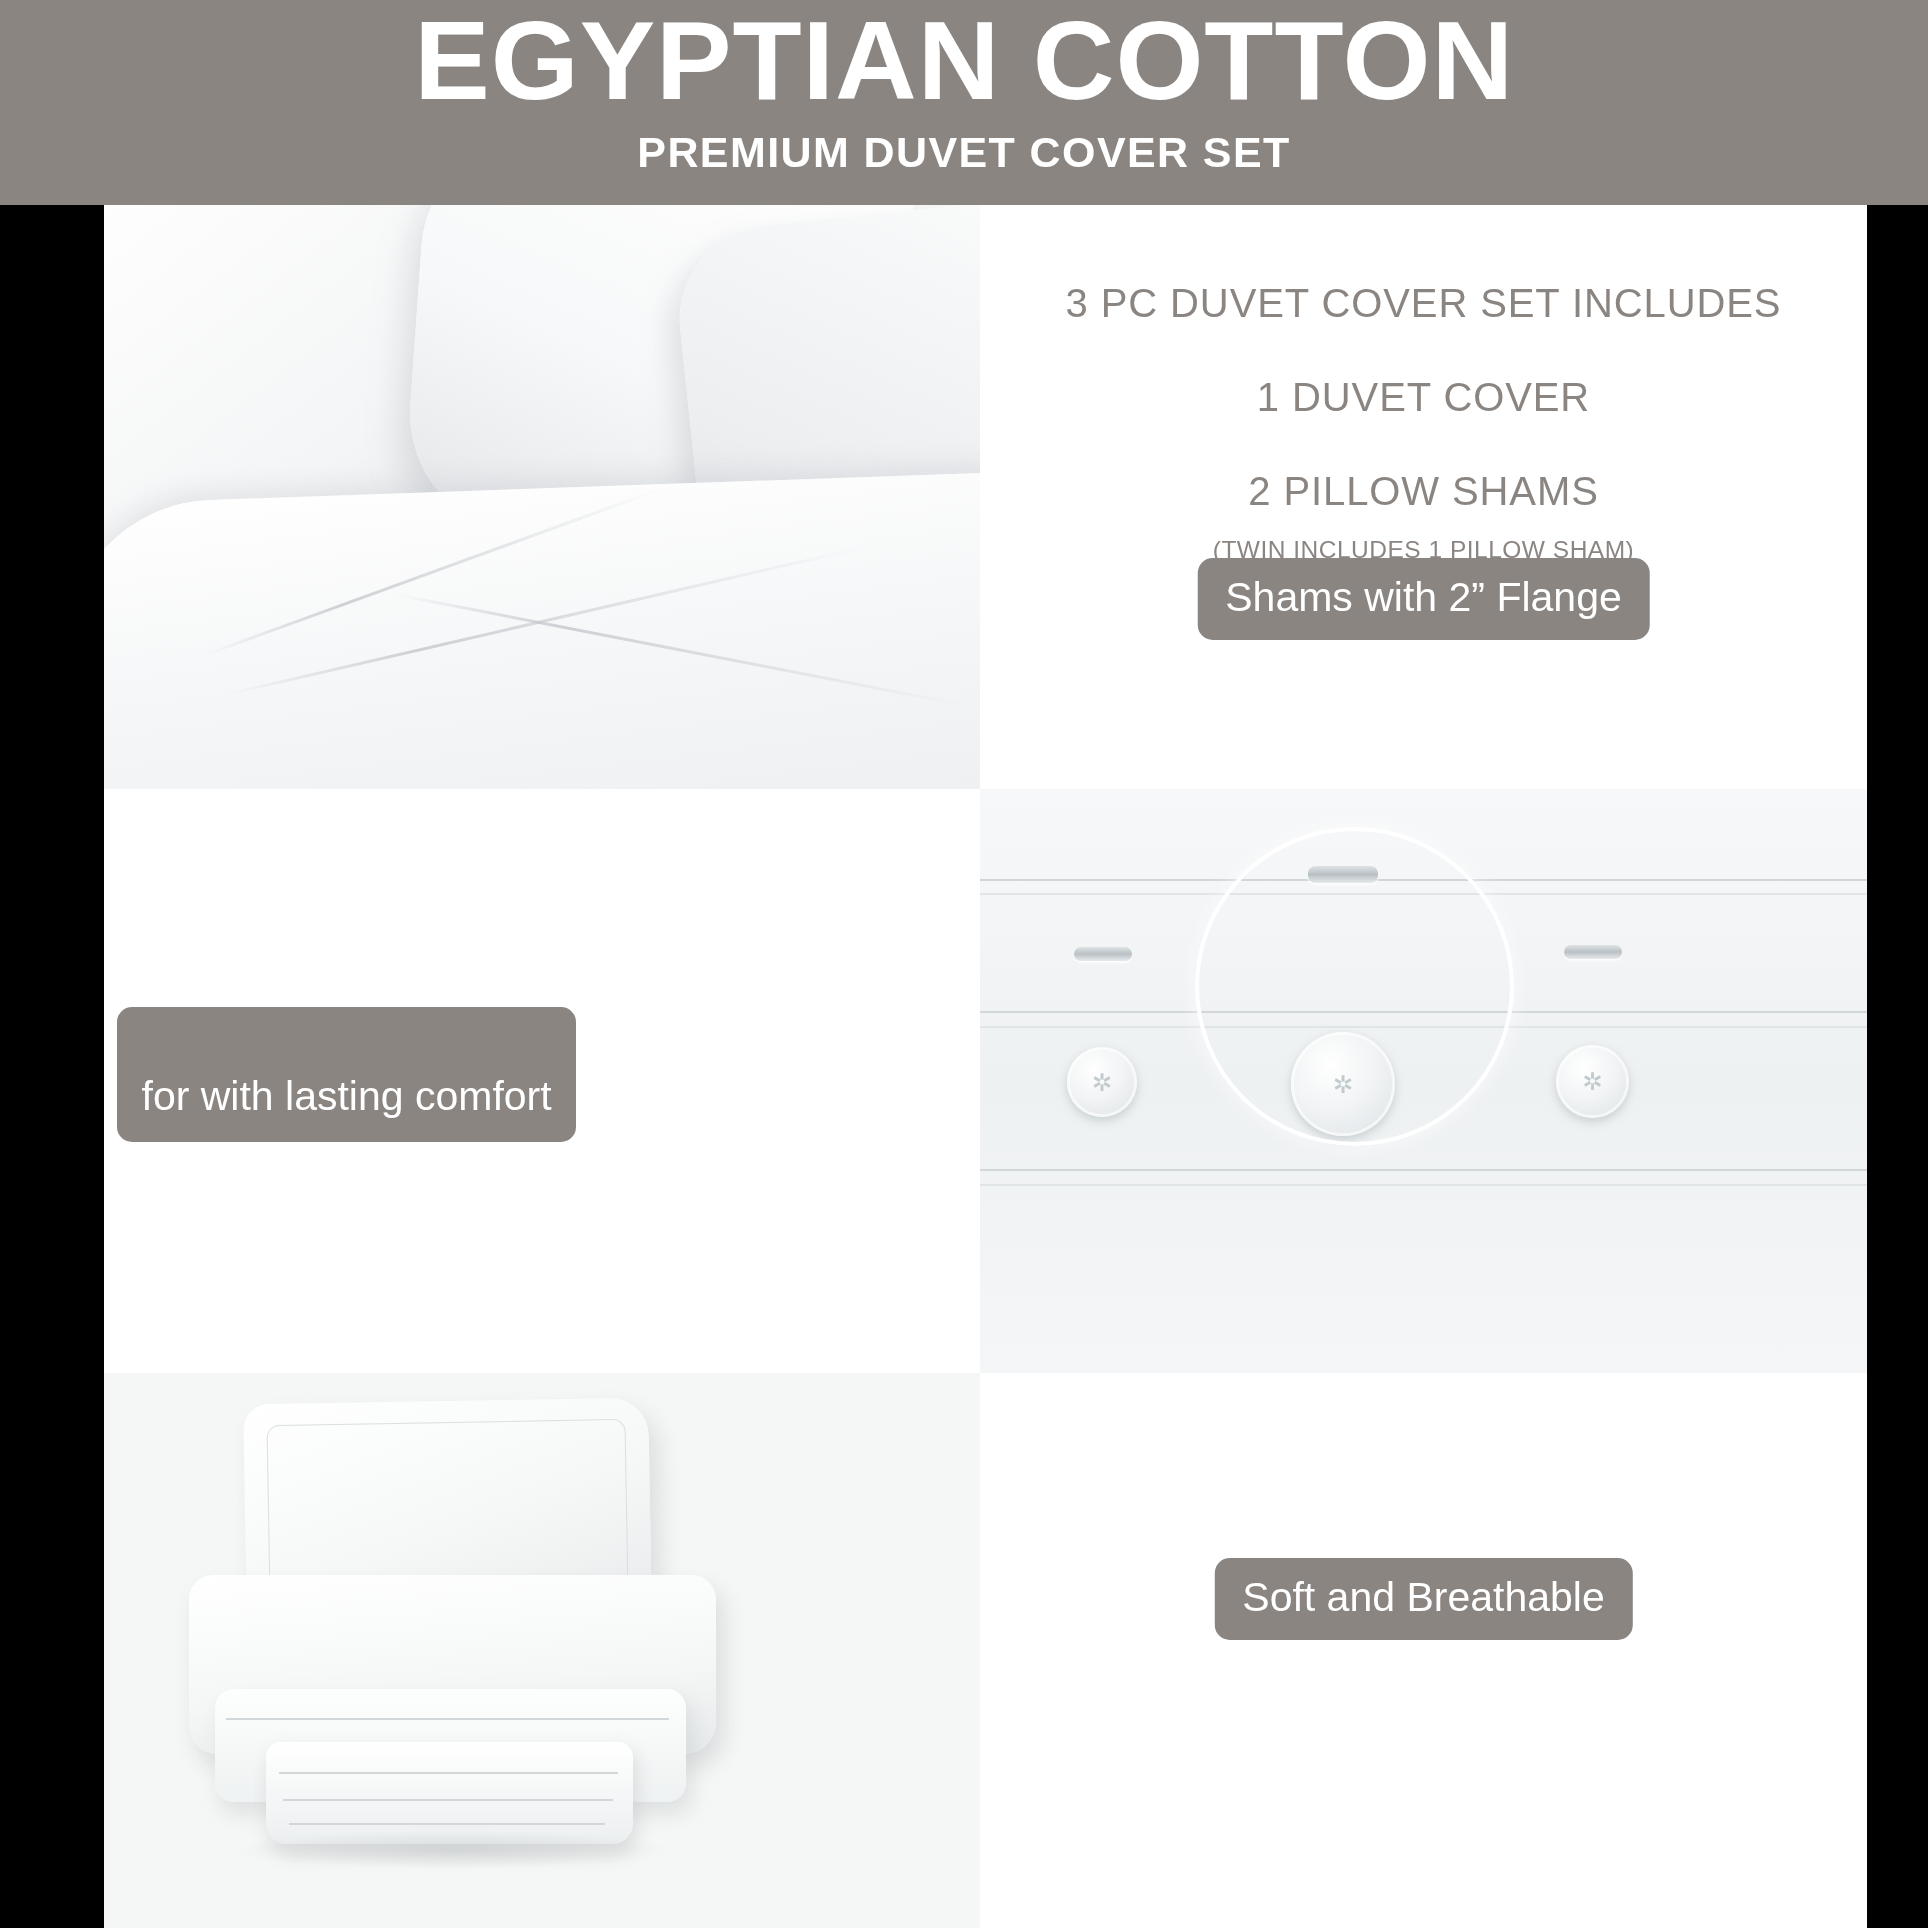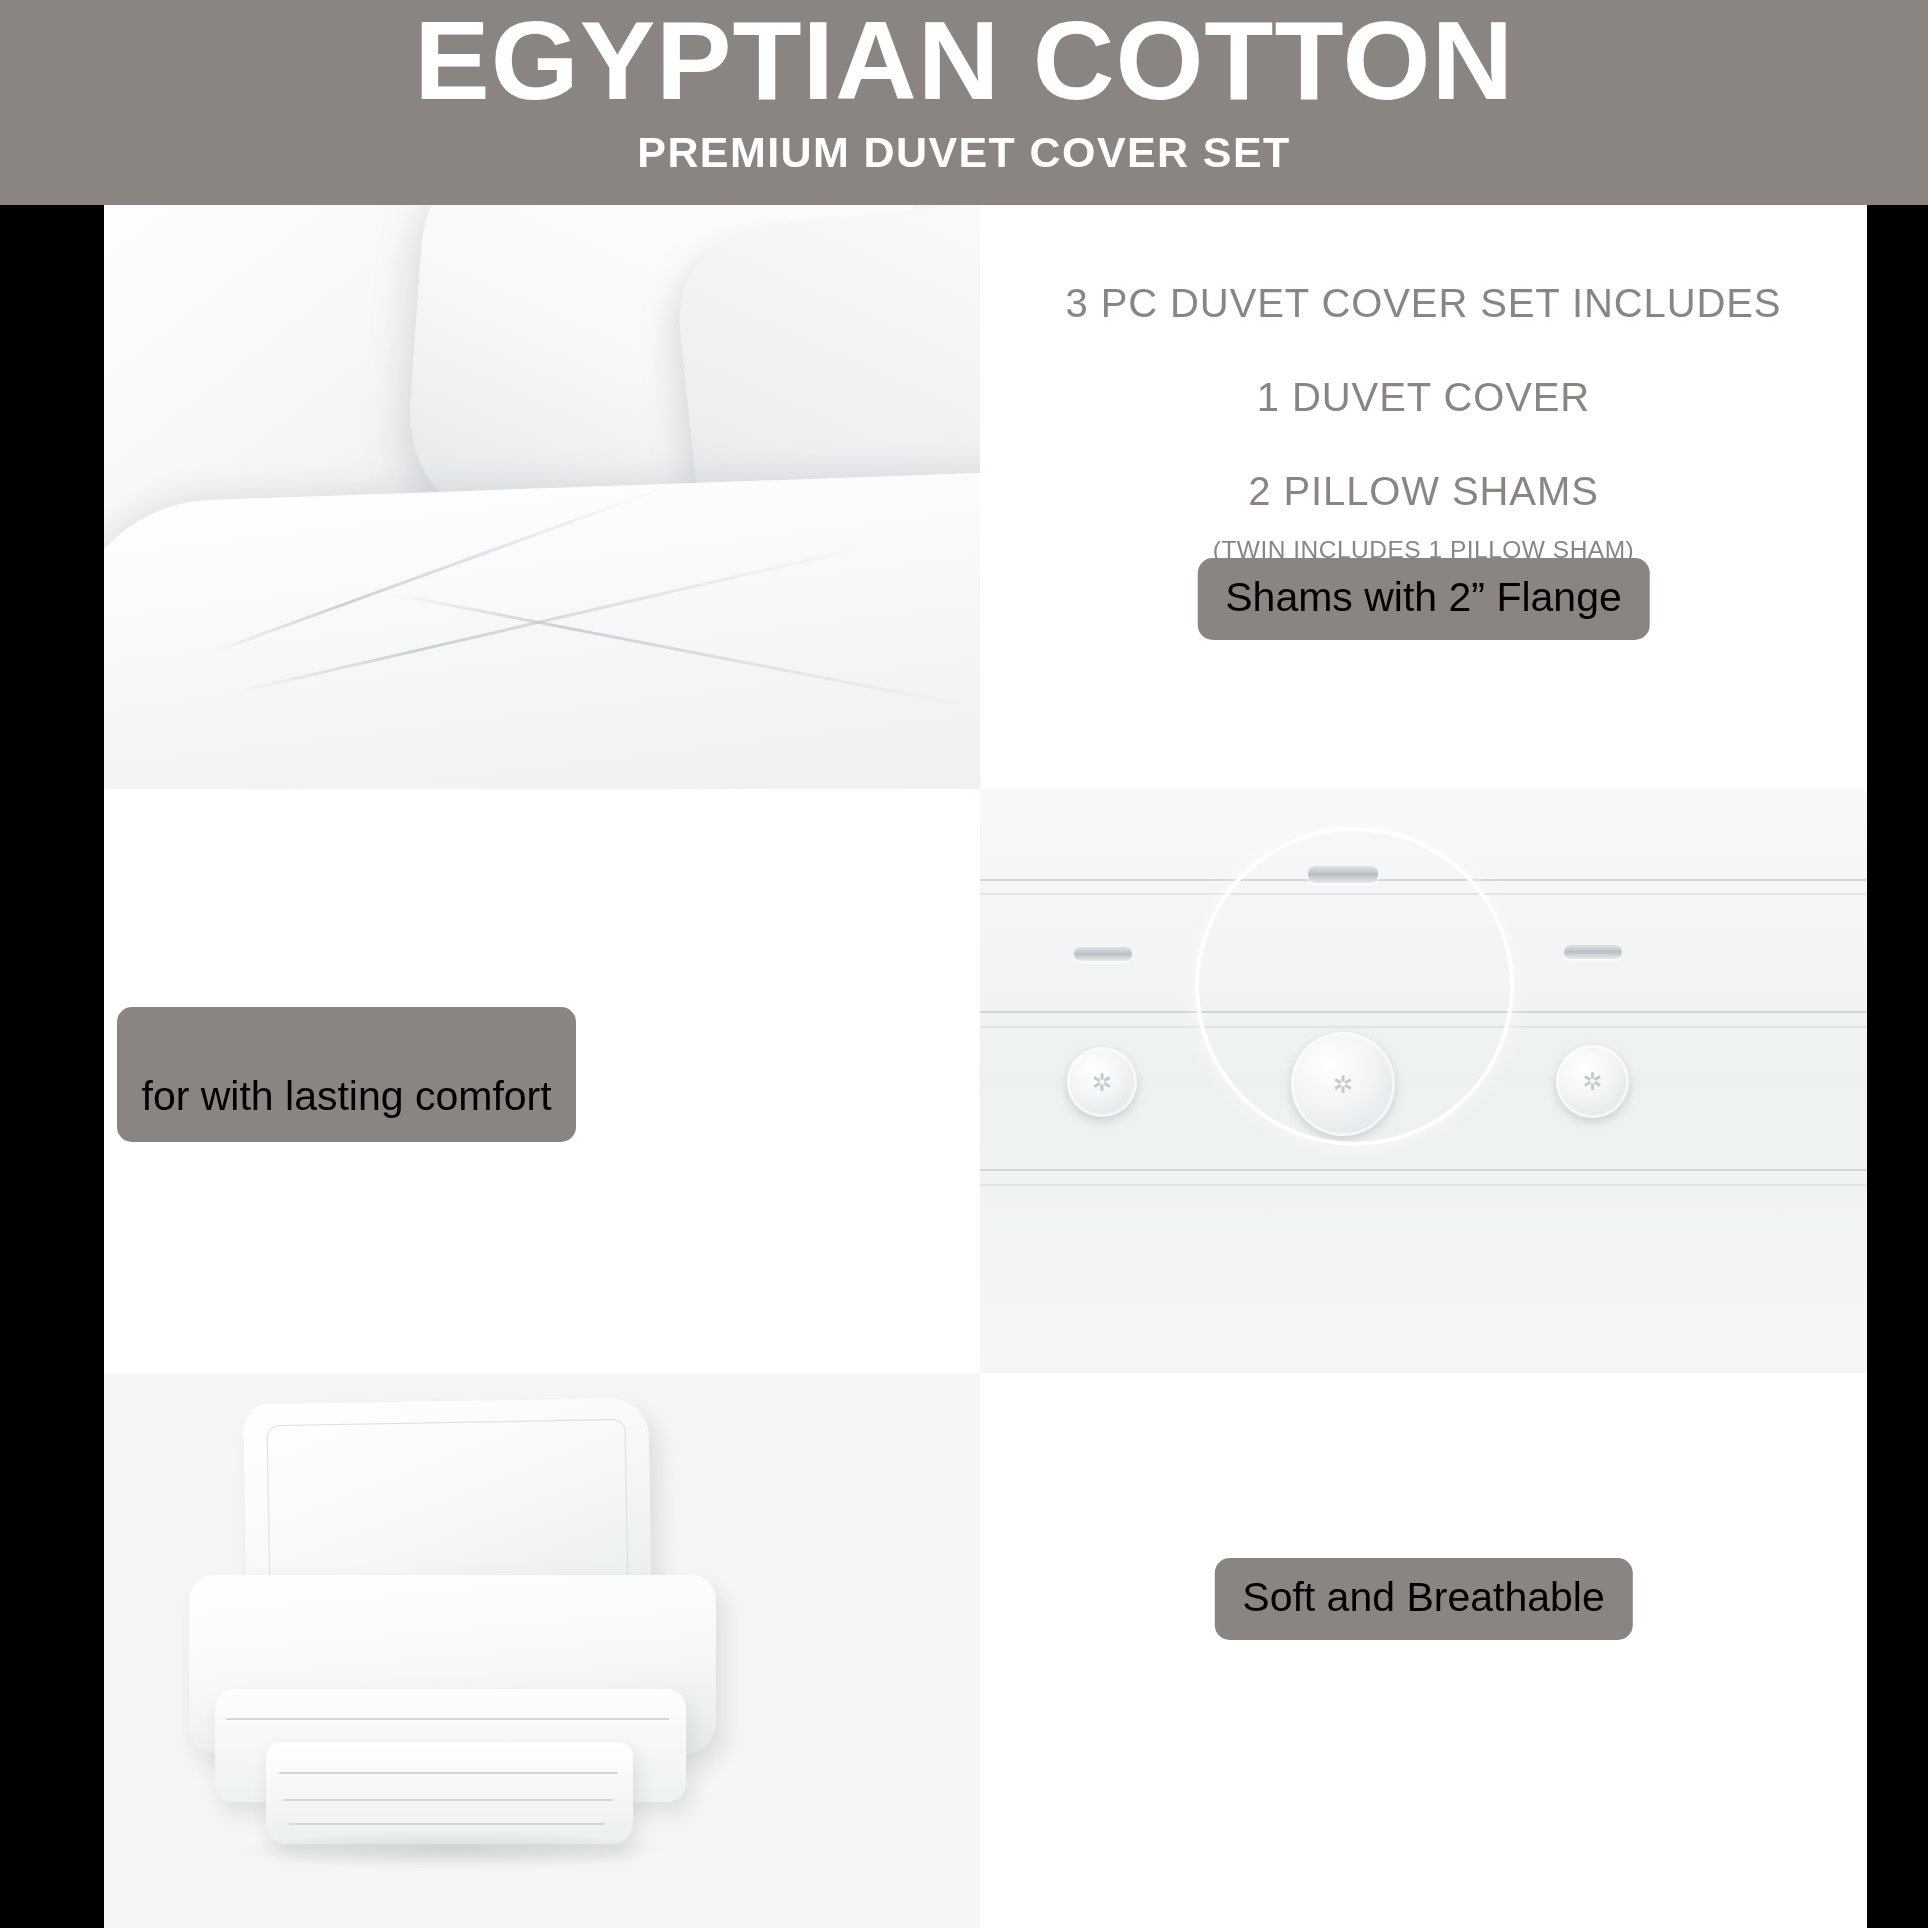--- a/index.html
+++ b/index.html
@@ -99,21 +99,21 @@
     font-size: 24.5px;
     letter-spacing: 0.5px;
     margin-top: 19px;
     text-align: left;
     white-space: nowrap;
   }
 
   .pill {
     display: inline-block;
     background: #8b8582;
-    color: #000000;
+    color: #ffffff;
     border-radius: 15px;
     padding: 15px 28px 19px 28px;
     font-size: 41px;
     line-height: 1.18;
     text-align: center;
     white-space: nowrap;
   }
   .pill-shams {
     position: absolute;
     left: 50%;

